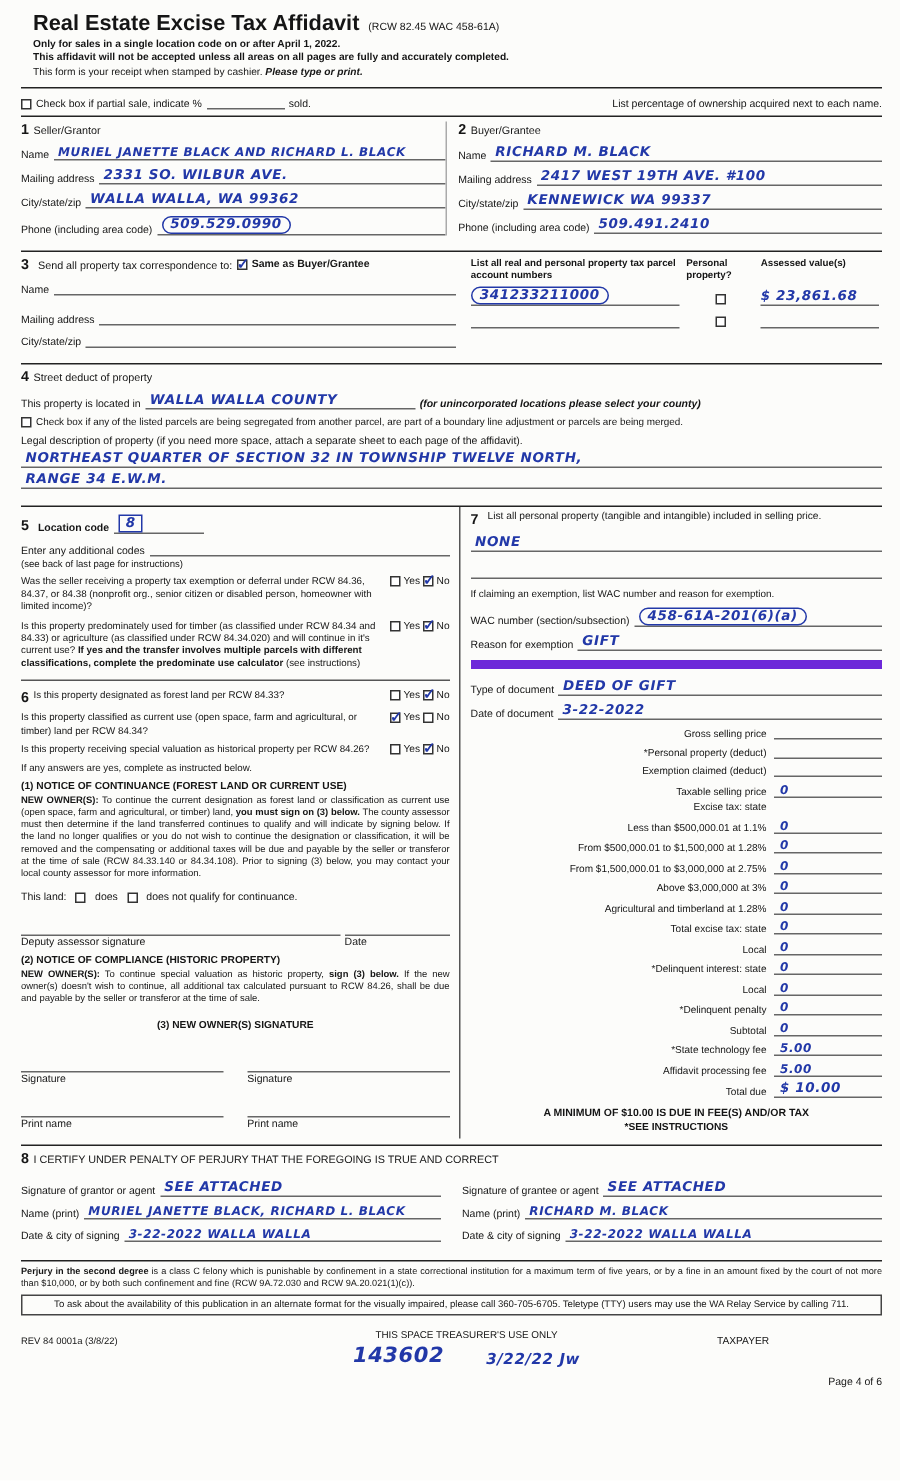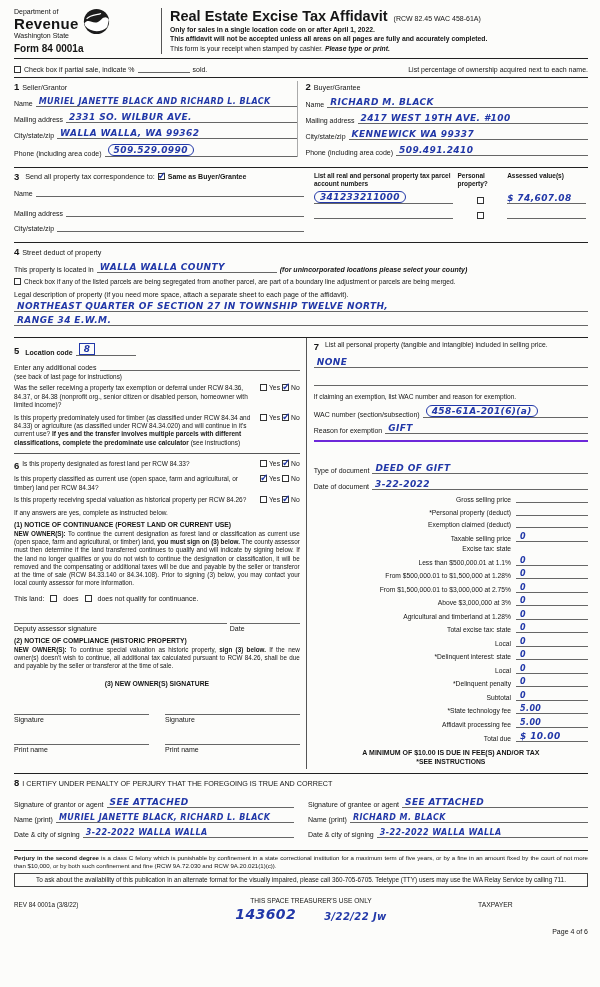--- a/index.html
+++ b/index.html
@@ -62,21 +62,21 @@
   .para { font-size:6.3px; line-height:1.32; text-align:justify; margin-top:2px; }
   .bh { font-weight:bold; font-size:6.8px; margin-top:5px; }
   .center { text-align:center; }
   .siggrid { display:flex; gap:16px; margin-top:8px; }
   .siggrid .sc { flex:1; }
   
   .trow { display:flex; justify-content:flex-end; align-items:flex-end; margin-top:3.5px; }
   .tlabel { text-align:right; font-size:6.7px; white-space:nowrap; }
   .tline { width:72px; border-bottom:1px solid #666; margin-left:5px; min-height:9px; text-align:left; padding-left:4px; }
   .tspacer { width:72px; margin-left:5px; }
-  .docsep { border-top:2px solid #6d28d9; margin-top:6px; padding-top:16px; }
+  .docsep { border-top:6px solid #6d28d9; margin-top:6px; padding-top:2px; }
   
   .s8grid { display:flex; gap:14px; }
   .s8grid .sc { flex:1; }
   
   .perjury { border-top:1.2px solid #222; margin-top:6px; padding-top:3px; font-size:6.1px; line-height:1.3; text-align:justify; }
   .altbox { border:1px solid #444; margin-top:3px; padding:2px 6px; text-align:center; font-size:6.4px; line-height:1.3; }
   .foot { display:flex; margin-top:10px; align-items:flex-start; }
   .foot .rev { width:130px; font-size:6.3px; padding-top:4px; }
   .foot .treas { flex:1; text-align:center; }
   .treas-label { font-size:6.6px; }
@@ -87,37 +87,20 @@
   .printnote { text-align:right; margin-top:6px; }
   .printnote .pn1 { font-weight:bold; font-style:italic; font-size:8.5px; }
   .printnote .pn2 { font-size:7px; margin-top:2px; }
 </style>
 </head>
 <body>
 
 <div class="page">
 
   <div class="hdr">
-    <div class="hdr-left">
-      <div class="dept-row">
-        <div class="dept-text">
-          <div class="dept-small">Department of</div>
-          <div class="dept-name">Revenue</div>
-          <div class="dept-sub">Washington State</div>
-        </div>
-        <div>
-          <svg viewBox="0 0 30 30" width="27" height="27" aria-hidden="true">
-            <circle cx="15" cy="15" r="14" fill="#1c1c1c"></circle>
-            <path d="M1.5 17 C7 10, 12 21, 20 13 C24 9, 27 10, 28.8 13 L27 21 C20 28, 8 27, 2.5 20 Z" fill="#ffffff"></path>
-            <path d="M4 12 C9 7, 16 8, 20 6" stroke="#ffffff" stroke-width="1.3" fill="none"></path>
-          </svg>
-        </div>
-      </div>
-      <div class="form-no">Form 84 0001a</div>
-    </div>
     <div class="hdr-right">
       <div class="title-row">
         <span class="title">Real Estate Excise Tax Affidavit</span>
         <span class="title-ref">(RCW 82.45 WAC 458-61A)</span>
       </div>
       <div class="hdr-note bold">Only for sales in a single location code on or after April 1, 2022.</div>
       <div class="hdr-note bold">This affidavit will not be accepted unless all areas on all pages are fully and accurately completed.</div>
       <div class="hdr-note"><span>This form is your receipt when stamped by cashier. </span><span class="it bold">Please type or print.</span></div>
     </div>
   </div>
@@ -222,21 +205,21 @@
           </tr>
           <tr>
             <td>
                   <span class="pline">
                     <span class="hand circled">341233211000</span>
                   </span>
                 </td>
             <td style="text-align:center;"><span class="cb"></span></td>
             <td>
                   <span class="pline">
-                    <span class="hand">$ 74,607.08</span>
+                    <span class="hand">$ 23,861.68</span>
                   </span>
                 </td>
           </tr>
           <tr>
             <td>
                   <span class="pline"></span>
                 </td>
             <td style="text-align:center;"><span class="cb"></span></td>
             <td>
                   <span class="pline"></span>
@@ -259,21 +242,21 @@
     </div>
     <div class="frow" style="align-items:flex-start;">
       <span class="cb"></span>
       <span style="flex:1; font-size:6.6px; line-height:1.25;">Check box if any of the listed parcels are being segregated from another parcel, are part of a boundary line adjustment or parcels are being merged.</span>
     </div>
     <div class="frow">
         <span class="lbl">Legal description of property (if you need more space, attach a separate sheet to each page of the affidavit).</span>
       </div>
     <div class="frow" style="margin-top:3px;">
         <span class="fl">
-          <span class="hand">NORTHEAST QUARTER OF SECTION 27 IN TOWNSHIP TWELVE NORTH,</span>
+          <span class="hand">NORTHEAST QUARTER OF SECTION 32 IN TOWNSHIP TWELVE NORTH,</span>
         </span>
       </div>
     <div class="frow" style="margin-top:3px;">
         <span class="fl">
           <span class="hand">RANGE 34 E.W.M.</span>
         </span>
       </div>
   </div>
 
   <div class="main">

